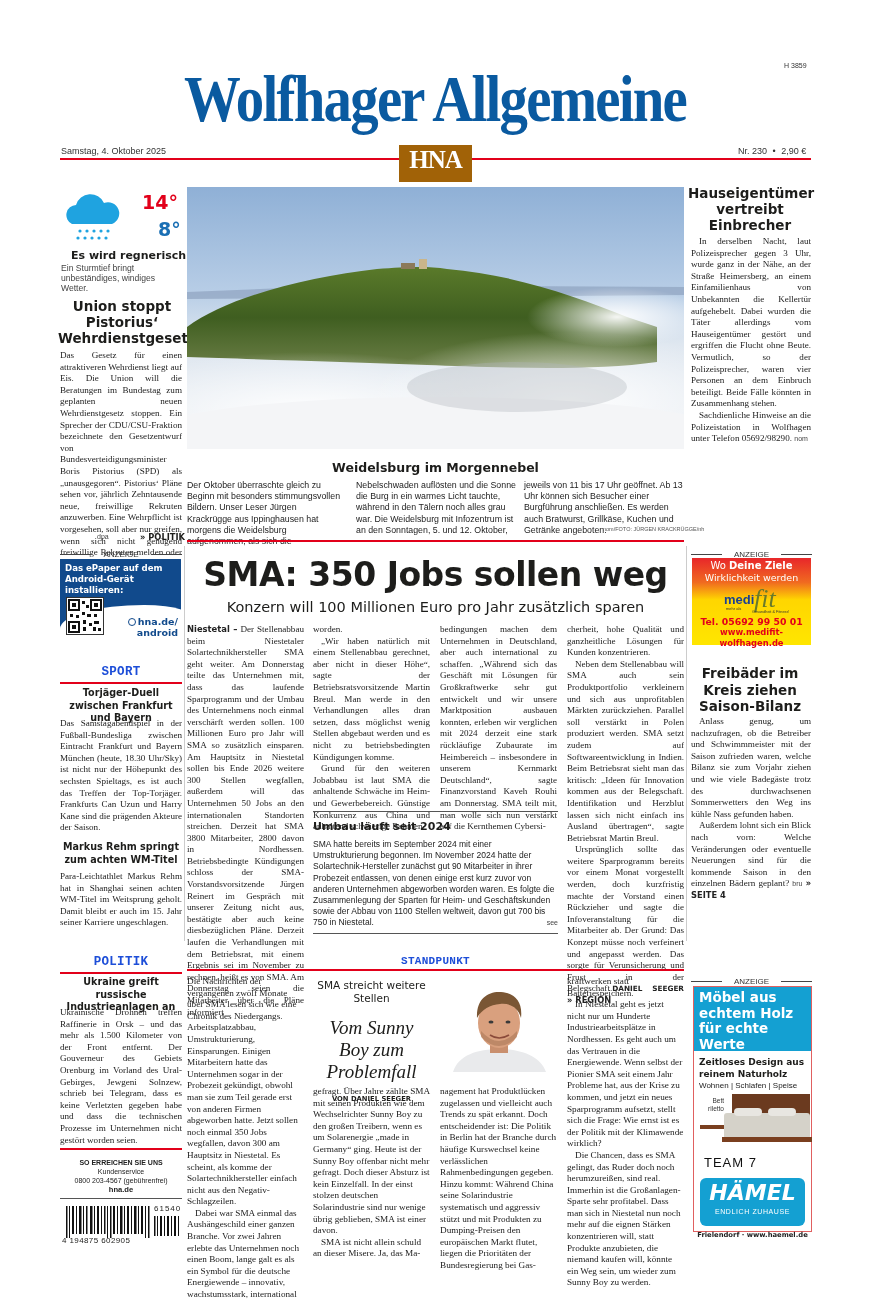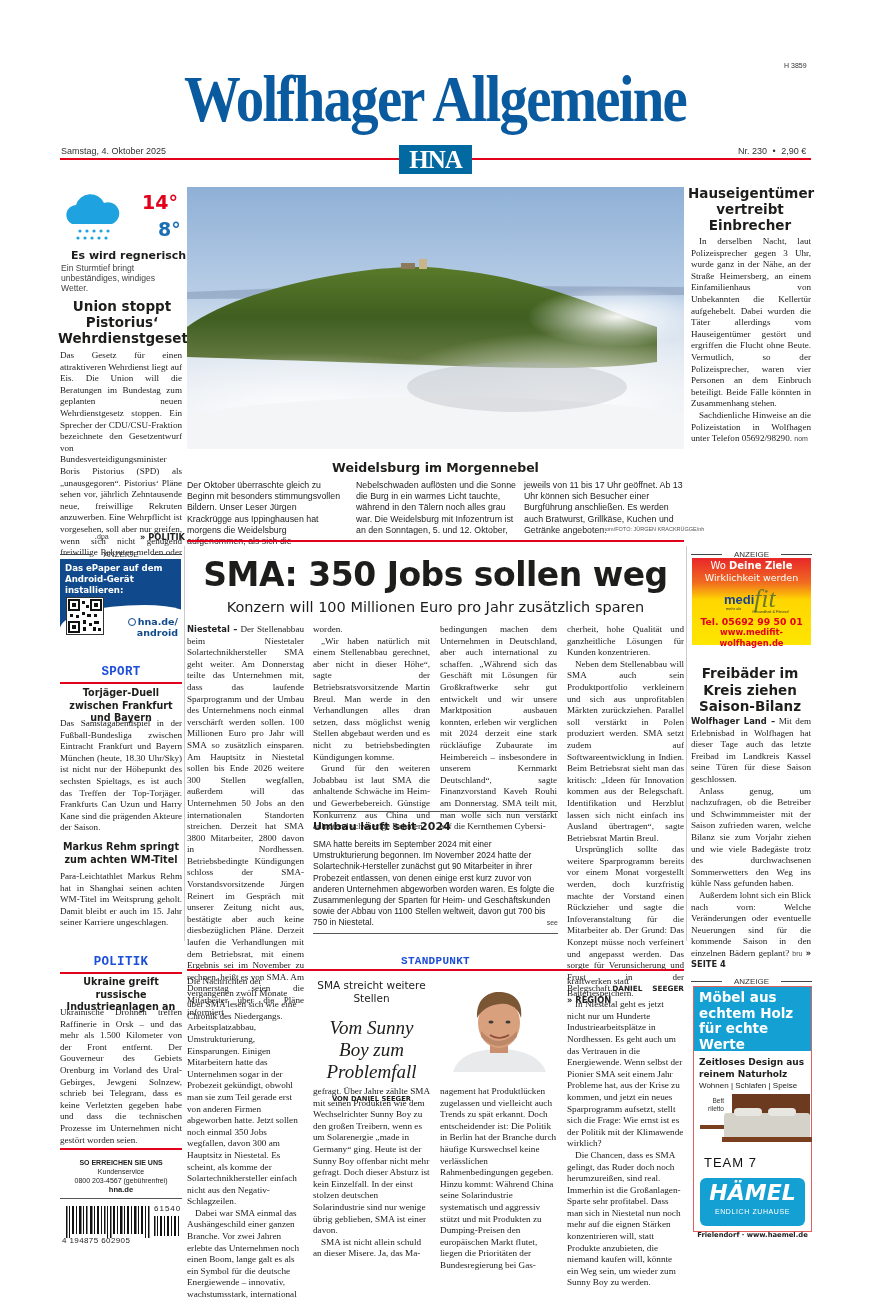--- a/index.html
+++ b/index.html
@@ -27,21 +27,21 @@
 
 <div class="abs lsans" style="left:784px;top:62px;font-size:7px;color:#333">H 3859</div>
 <div class="abs" style="left:60px;top:64px;width:750px;text-align:center;font-family:'Liberation Serif',serif;font-weight:bold;font-size:66px;line-height:70px;color:#0a5aa0;letter-spacing:-2px;transform:scaleX(.86);transform-origin:center">Wolfhager Allgemeine</div>
 <div class="abs lsans" style="left:61px;top:146px;font-size:9px;color:#333">Samstag, 4. Oktober 2025</div>
 <div class="abs" style="left:738px;top:146px;font-size:9px;color:#333;font-family:'Liberation Sans',sans-serif">
   <span>Nr. 230</span>
   <span style="margin:0 3px">•</span>
   <span>2,90 €</span>
 </div>
 <div class="abs redline" style="left:60px;top:158px;width:751px;height:2px"></div>
-<div class="abs" style="left:399px;top:145px;width:73px;height:29px;background:#0369a1;color:#fff;font-family:'Liberation Serif',serif;font-weight:bold;font-size:25px;line-height:29px;text-align:center;letter-spacing:-1px">HNA</div>
+<div class="abs" style="left:399px;top:145px;width:73px;height:37px;background:#a16207;color:#fff;font-family:'Liberation Serif',serif;font-weight:bold;font-size:25px;line-height:29px;text-align:center;letter-spacing:-1px">HNA</div>
 
 <div class="abs" style="left:62px;top:190px;width:60px;height:56px">
   <svg width="60" height="56" viewBox="0 0 60 56">
     <path d="M10 34 a10 10 0 0 1 4 -19 a15 15 0 0 1 28 -2 a11 11 0 0 1 8 21 z" fill="#1fa3e0"></path>
     <g fill="#1fa3e0">
       <circle cx="18" cy="41" r="1.6"></circle>
         <circle cx="25" cy="41" r="1.6"></circle>
         <circle cx="32" cy="41" r="1.6"></circle>
         <circle cx="39" cy="41" r="1.6"></circle>
         <circle cx="46" cy="41" r="1.6"></circle>
@@ -218,21 +218,20 @@
     <span style="position:absolute;left:62px;top:0;font-family:'Liberation Serif',serif;font-style:italic;font-size:26px;color:#6a7b2a">fit</span>
     <span class="lsans" style="position:absolute;left:34px;top:22px;font-size:4px;color:#333">mehr als</span>
     <span class="lsans" style="position:absolute;left:60px;top:26px;font-size:3.8px;color:#333">Gesundheit &amp; Fitness!</span>
   </div>
   <div class="sans" style="color:#e2001a;font-weight:bold;font-size:9.3px;line-height:11px">Tel. 05692 99 50 01</div>
   <div class="sans" style="color:#e2001a;font-weight:bold;font-size:8.4px;line-height:11px">www.medifit-wolfhagen.de</div>
 </div>
 
 <div class="abs hd" style="left:688px;top:665px;width:124px;font-size:13.5px;line-height:16.5px">Freibäder im Kreis ziehen Saison-Bilanz</div>
 <div class="abs body" style="left:691px;top:716px;width:120px;font-size:9.1px;line-height:11.6px">
-  <p><span class="dateline">Wolfhager Land –</span> <span>Mit dem Erlebnisbad in Wolfhagen hat dieser Tage auch das letzte Freibad im Landkreis Kassel seine Türen für diese Saison geschlossen.</span></p>
   <p class="ind">Anlass genug, um nachzufragen, ob die Betreiber und Schwimmmeister mit der Saison zufrieden waren, welche Bilanz sie zum Vorjahr ziehen und wie viele Badegäste trotz des durchwachsenen Sommerwetters den Weg ins kühle Nass gefunden haben.</p>
   <p class="ind"><span>Außerdem lohnt sich ein Blick nach vorn: Welche Veränderungen oder eventuelle Neuerungen sind für die kommende Saison in den einzelnen Bädern geplant?</span> <span class="auth">bru</span> <span class="ref">» SEITE 4</span></p>
 </div>
 
 <div class="abs anz" style="left:691px;top:977px;width:121px">
     <span class="ln"></span>
     <span>ANZEIGE</span>
     <span class="ln"></span>
   </div>
 <div class="abs" style="left:693px;top:986px;width:119px;height:246px;border:1px solid #e06060;background:#fff">

